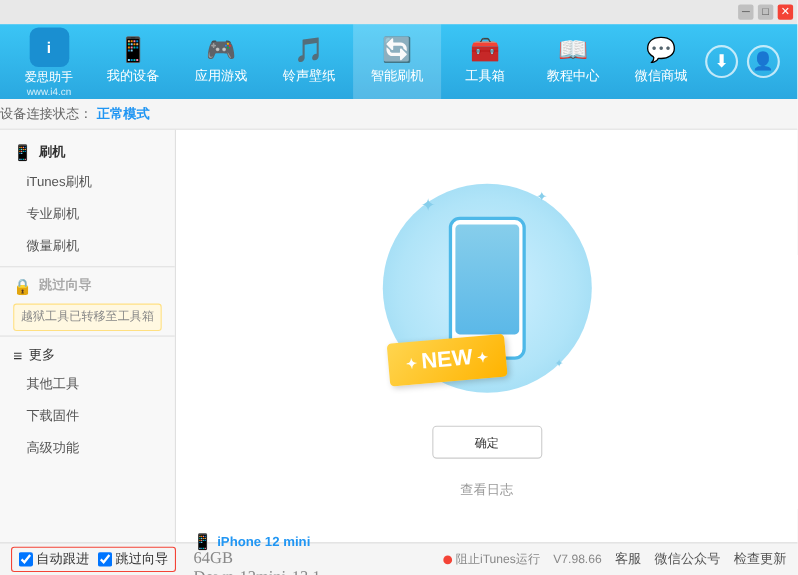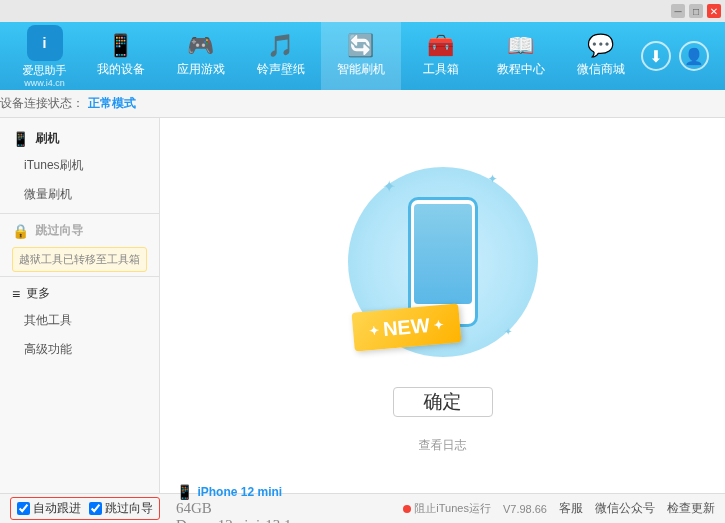--- a/index.html
+++ b/index.html
@@ -189,21 +189,21 @@
 
     .success-text {
       font-size: 16px; color: #333; font-weight: bold;
     }
 
     .confirm-btn {
       width: 100px; height: 30px;
       background: white;
       border: 1px solid #ccc;
       border-radius: 4px;
-      font-size: 19px; color: #333;
+      font-size: 11px; color: #333;
       cursor: pointer;
       display: flex; align-items: center; justify-content: center;
     }
 
     .show-log-link {
       font-size: 12px; color: #999; cursor: pointer;
     }
 
     
     .bottom-bar {
@@ -312,39 +312,41 @@
 
 <div class="main-layout">
 
   <div class="sidebar">
 
     <div class="sidebar-section-header">
       <span class="sidebar-section-icon">📱</span>
       <span>刷机</span>
     </div>
     <div class="sidebar-item">iTunes刷机</div>
+    <div class="sidebar-item">专业刷机</div>
     <div class="sidebar-item">微量刷机</div>
 
     <div class="sidebar-divider"></div>
 
     <div class="sidebar-section-header" style="color:#aaa;">
       <span class="sidebar-section-icon" style="color:#aaa;">🔒</span>
       <span>跳过向导</span>
     </div>
     <div class="sidebar-warning">
       <span>越狱工具已转移至工具箱</span>
     </div>
 
     <div class="sidebar-divider"></div>
 
     <div class="sidebar-more-header">
       <span style="margin-right:6px;font-size:14px;">≡</span>
       <span>更多</span>
     </div>
     <div class="sidebar-item">其他工具</div>
+    <div class="sidebar-item">下载固件</div>
     <div class="sidebar-item">高级功能</div>
   </div>
 
   <div class="main-content">
 
     <div class="phone-illustration">
       <div class="phone-glow"></div>
 
       <div style="position:absolute;top:20px;left:40px;z-index:3;color:#87ceeb;font-size:16px;">✦</div>
       <div style="position:absolute;top:15px;right:45px;z-index:3;color:#87ceeb;font-size:12px;">✦</div>

